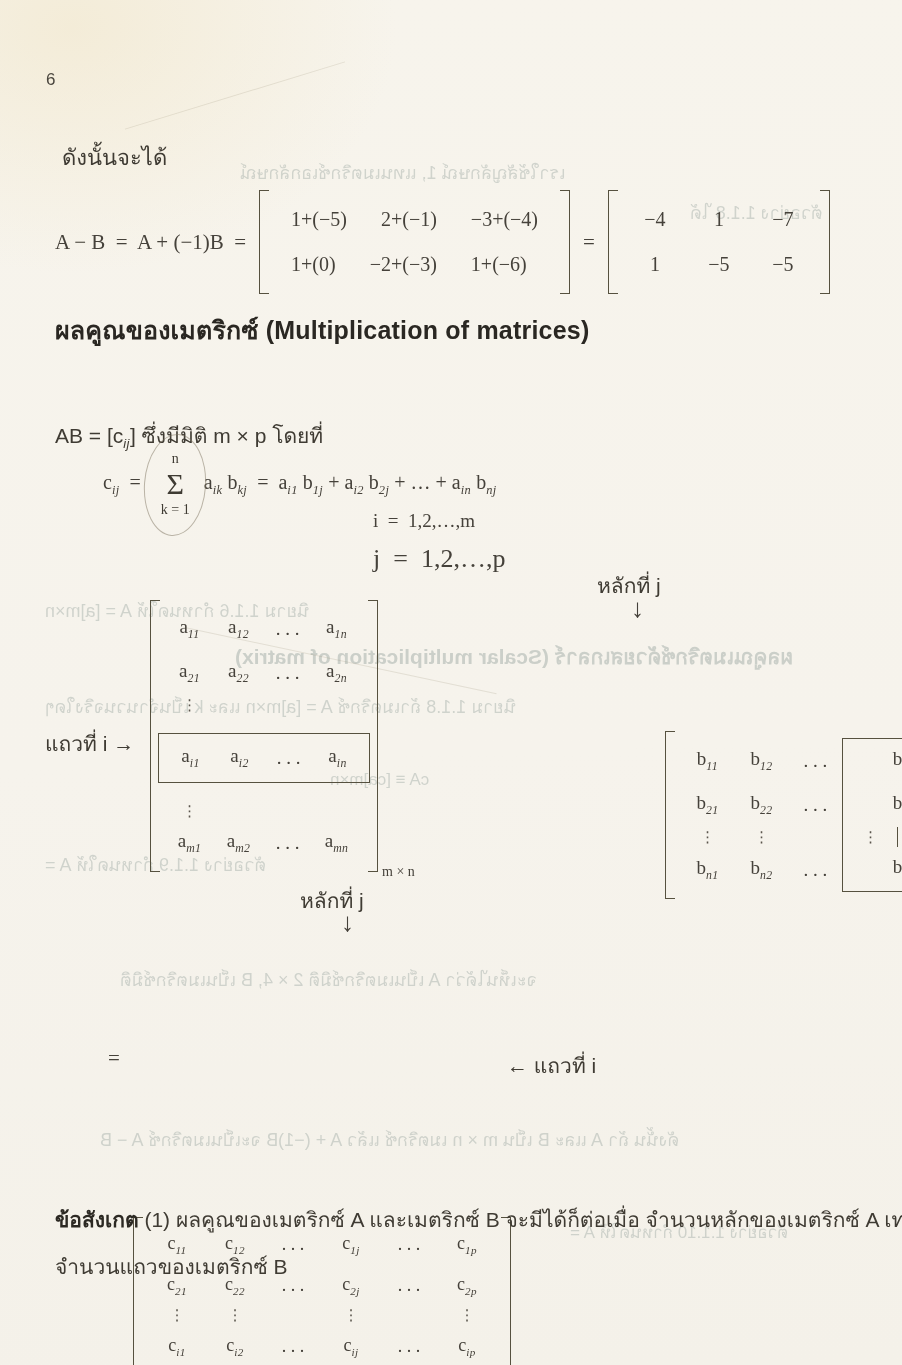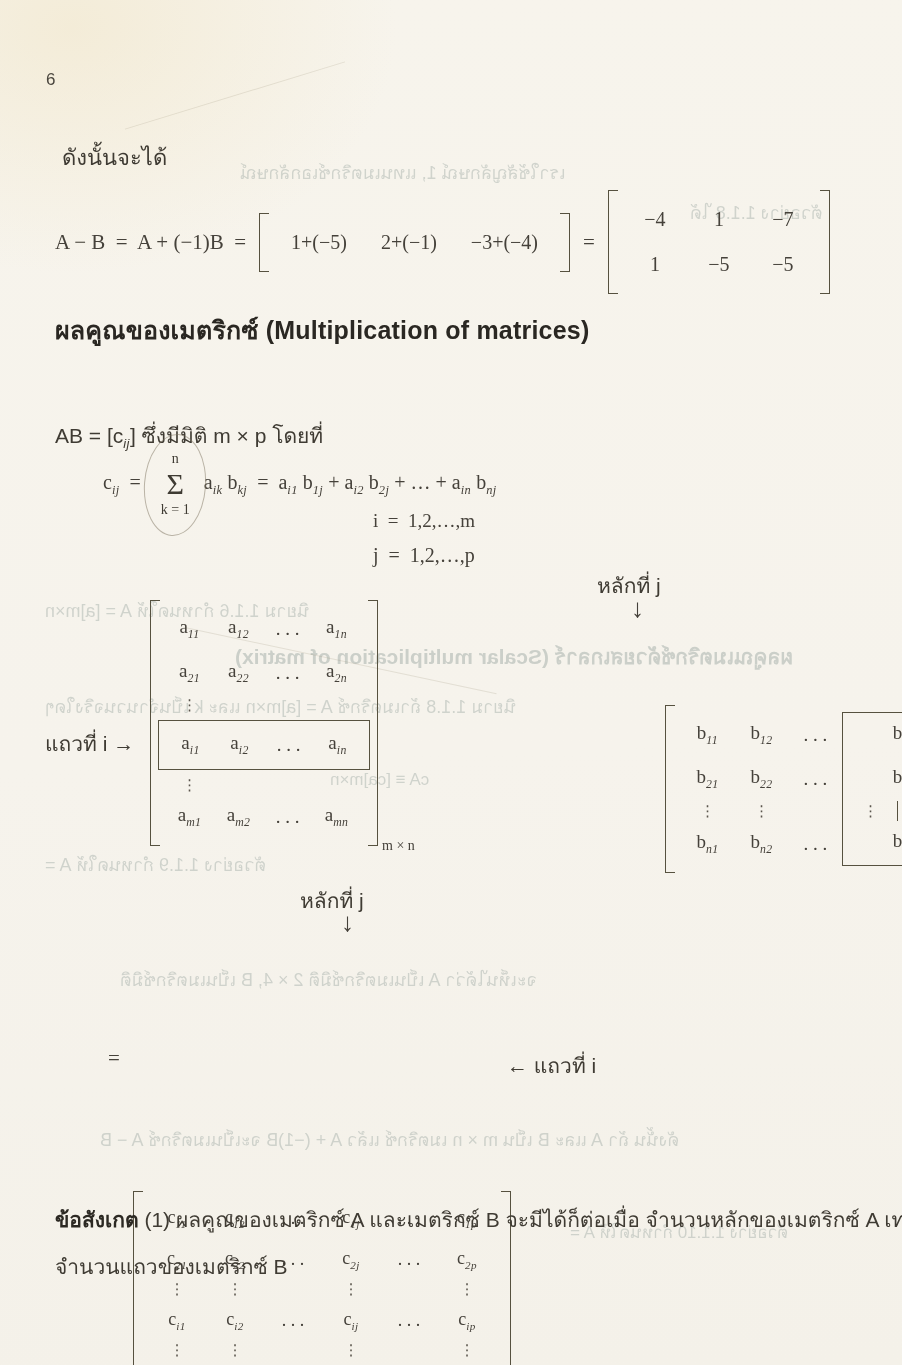--- a/index.html
+++ b/index.html
@@ -24,21 +24,21 @@
   .br.l{border-right:none;} .br.r{border-left:none;}
   .m-body{display:flex;flex-direction:column;justify-content:center;padding:7px 5px;}
   .m-row{display:flex;align-items:center;}
   .m-cell{flex:none;text-align:center;font-size:19px;padding:9px 0;}
   .mA .m-cell{width:49px;}
   .mB .m-cell{width:54px;}
   .mC .m-cell{width:58px;font-size:18px;}
   .mEq1 .m-cell{width:auto;padding:11px 17px;font-size:20px;}
   .mEq2 .m-cell{width:auto;min-width:34px;padding:11px 15px;font-size:20px;}
   .dotsrow .m-cell{padding:2px 0;font-size:15px;line-height:1.1;color:#5a554c;}
-  .m-row.boxed{border:1.6px solid #56513f;margin:5px -7px;padding:2px 7px;}
+  .m-row.boxed{border:1.6px solid #56513f;margin:18px -7px;padding:2px 7px;}
   .colboxed{border-left:1.6px solid #56513f;border-right:1.6px solid #56513f;padding-left:32px;}
   .m-body .m-row:first-child .colboxed{border-top:1.6px solid #56513f;}
   .m-body .m-row:last-child .colboxed{border-bottom:1.6px solid #56513f;}
   .m-dim{position:absolute;left:calc(100% + 4px);bottom:-8px;white-space:nowrap;
          font-size:14px;font-family:"Liberation Serif",serif;color:#45413a;}
 
   
   .sigma{position:relative;display:inline-flex;flex-direction:column;align-items:center;
          line-height:1;margin:0 14px 0 10px;font-family:"Liberation Serif",serif;}
   .sigma .t{font-size:14px;margin-bottom:3px;}
@@ -89,20 +89,25 @@
   
   <div class="abs" style="left:55px;top:190px;display:flex;align-items:center;gap:13px;">
     <span class="math" style="font-size:21px;">A − B  =  A + (−1)B  =</span>
     <span class="matrix mEq1">
       <span class="br l"></span>
       <span class="m-body">
           <div class="m-row">
             <div class="m-cell">1+(−5)</div>
             <div class="m-cell">2+(−1)</div>
             <div class="m-cell">−3+(−4)</div>
+          </div>
+          <div class="m-row">
+            <div class="m-cell">1+(0)</div>
+            <div class="m-cell">−2+(−3)</div>
+            <div class="m-cell">1+(−6)</div>
           </div>
         </span>
       <span class="br r"></span>
     </span>
     <span class="math" style="font-size:21px;">=</span>
     <span class="matrix mEq2">
       <span class="br l"></span>
       <span class="m-body">
           <div class="m-row">
             <div class="m-cell">−4</div>
@@ -132,21 +137,21 @@
     <span class="math" style="font-size:20px;">c<sub>ij</sub>  =  </span>
     <span class="sigma">
       <span class="ellipse"></span>
       <span class="t">n</span>
       <span class="s">Σ</span>
       <span class="b">k = 1</span>
     </span>
     <span class="math" style="font-size:20px;">a<sub>ik</sub> b<sub>kj</sub>  =  a<sub>i1</sub> b<sub>1j</sub> + a<sub>i2</sub> b<sub>2j</sub> + … + a<sub>in</sub> b<sub>nj</sub></span>
   </div>
   <div class="abs math" style="left:373px;top:510px;font-size:19px;">i  =  1,2,…,m</div>
-  <div class="abs math" style="left:373px;top:544px;font-size:20px;">j  =  1,2,…,p</div>
+  <div class="abs math" style="left:373px;top:544px;font-size:26px;">j  =  1,2,…,p</div>
 
   
   <div class="collabel" style="left:597px;top:569px;">หลักที่ j</div>
   <div class="arrow-down" style="left:631px;top:596px;">↓</div>
 
   
   <div class="collabel" style="left:45px;top:721px;margin-top:6px;">แถวที่ i →</div>
 
   
   <span class="matrix mA abs" style="left:150px;top:600px;">

